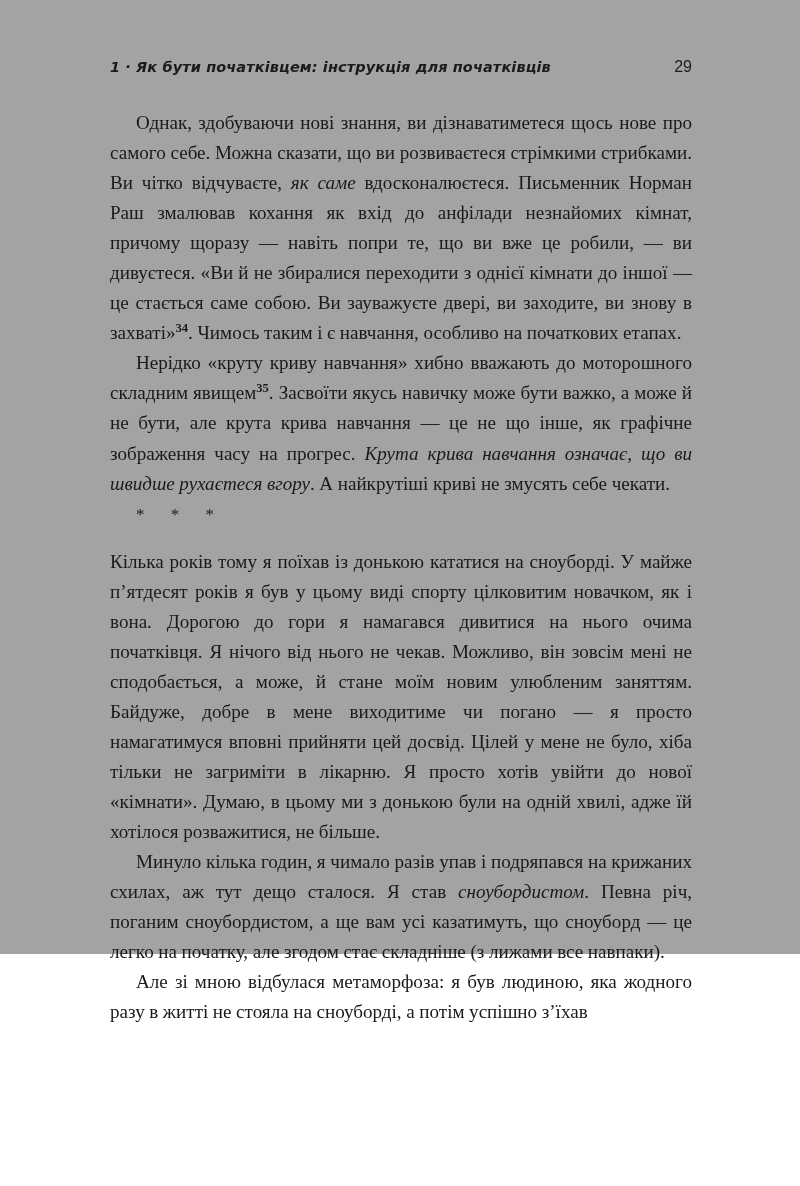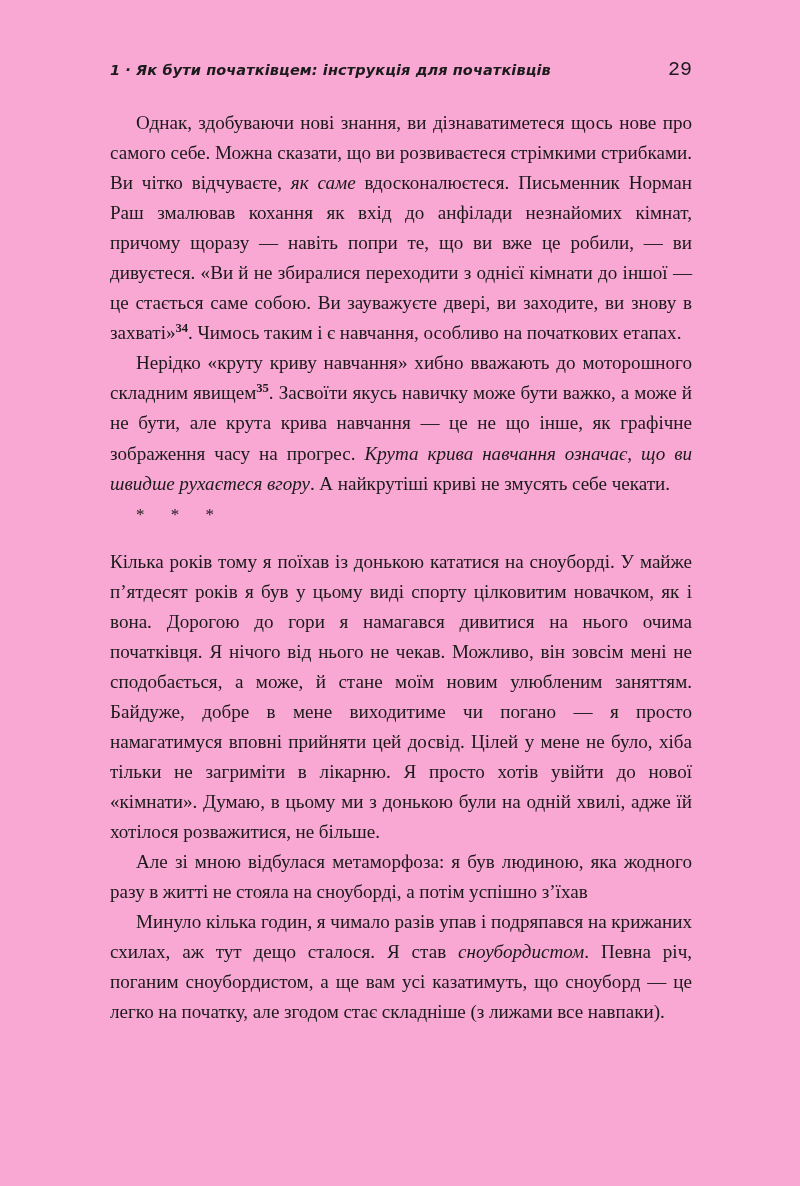--- a/index.html
+++ b/index.html
@@ -13,22 +13,22 @@
     position: relative;
     font-family: "Liberation Serif", "DejaVu Serif", serif;
     color: #1a1a1a;
     overflow: hidden;
   }
 
   .page {
     position: absolute;
     left: 0; top: 0;
     width: 800px;
-    height: 1186px;
-    background: #f9a8d4;
+    height: 954px;
+    background: #a3a3a3;
   }
 
   
   .running-head {
     position: absolute;
     left: 110px;
     top: 58px;
     width: 582px;
     display: flex;
     align-items: baseline;
@@ -37,22 +37,22 @@
   .rh-title {
     font-family: "DejaVu Sans", "Liberation Sans", sans-serif;
     font-style: italic;
     font-weight: 600;
     font-size: 14.5px;
     letter-spacing: 0.1px;
     color: #1b1b1b;
     white-space: nowrap;
   }
   .rh-folio {
-    font-family: Liberation Mono, monospace;
-    font-size: 20px;
+    font-family: Liberation Sans, sans-serif;
+    font-size: 16px;
     font-weight: 400;
     color: #1b1b1b;
   }
 
   
   .textblock {
     position: absolute;
     left: 110px;
     top: 108px;
     width: 582px;
@@ -112,18 +112,18 @@
   <div class="textblock">
 
     <p class="para indent"><span>Однак, здобуваючи нові знання, ви дізнаватиметеся щось нове про самого себе. Можна сказати, що ви розвиваєтеся стрімкими стрибками. Ви чітко відчуваєте, </span><i>як саме</i><span> вдосконалюєтеся. Письменник Норман Раш змалював кохання як вхід до анфілади незнайомих кімнат, причому щоразу — навіть попри те, що ви вже це робили, — ви дивуєтеся. «Ви й не збиралися переходити з однієї кімнати до іншої — це стається саме собою. Ви зауважуєте двері, ви заходите, ви знову в захваті»</span><sup class="fn">34</sup><span>. Чимось таким і є навчання, особливо на початкових етапах.</span></p>
     <p class="para indent"><span>Нерідко «круту криву навчання» хибно вважають до моторошного складним явищем</span><sup class="fn">35</sup><span>. Засвоїти якусь навичку може бути важко, а може й не бути, але крута крива навчання — це не що інше, як графічне зображення часу на прогрес. </span><i>Крута крива навчання означає, що ви швидше рухаєтеся вгору</i><span>. А найкрутіші криві не змусять себе чекати.</span></p>
 
     <div class="sectionbreak">
       <span class="stars">* * *</span>
     </div>
 
     <p class="para"><span>Кілька років тому я поїхав із донькою кататися на сноуборді. У майже п’ятдесят років я був у цьому виді спорту цілковитим новачком, як і вона. Дорогою до гори я намагався дивитися на нього очима початківця. Я нічого від нього не чекав. Можливо, він зовсім мені не сподобається, а може, й стане моїм новим улюбленим заняттям. Байдуже, добре в мене виходитиме чи погано — я просто намагатимуся вповні прийняти цей досвід. Цілей у мене не було, хіба тільки не загриміти в лікарню. Я просто хотів увійти до нової «кімнати». Думаю, в цьому ми з донькою були на одній хвилі, адже їй хотілося розважитися, не більше.</span></p>
+    <p class="para indent"><span>Минуло кілька годин, я чимало разів упав і подряпався на крижаних схилах, аж тут дещо сталося. Я став </span><i>сноубордистом</i><span>. Певна річ, поганим сноубордистом, а ще вам усі казатимуть, що сноуборд — це легко на початку, але згодом стає складніше (з лижами все навпаки).</span></p>
     <p class="para indent"><span>Але зі мною відбулася метаморфоза: я був людиною, яка жодного разу в житті не стояла на сноуборді, а потім успішно з’їхав</span></p>
-    <p class="para indent"><span>Минуло кілька годин, я чимало разів упав і подряпався на крижаних схилах, аж тут дещо сталося. Я став </span><i>сноубордистом</i><span>. Певна річ, поганим сноубордистом, а ще вам усі казатимуть, що сноуборд — це легко на початку, але згодом стає складніше (з лижами все навпаки).</span></p>
 
   </div>
 
 </div>
 
 </body></html>

